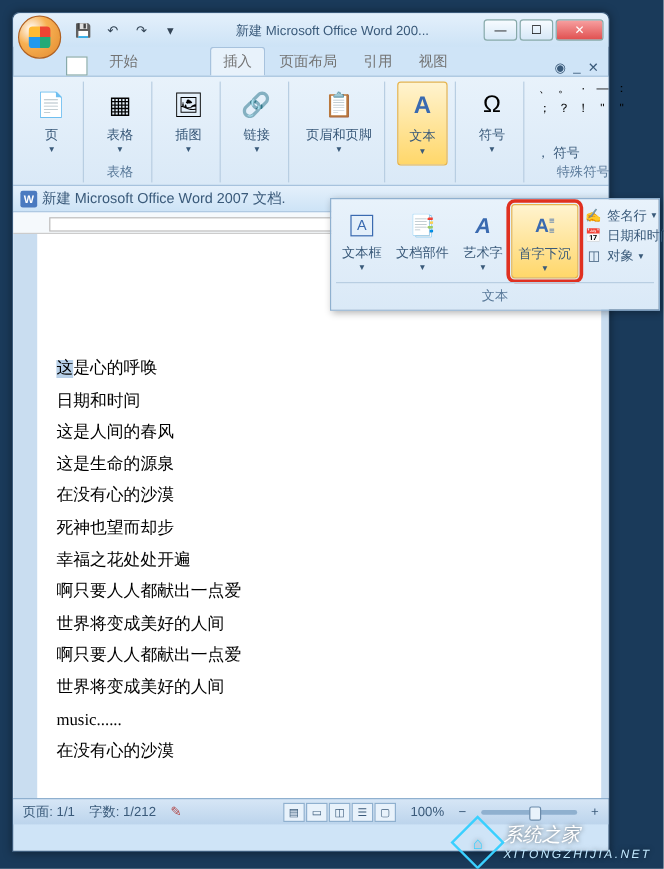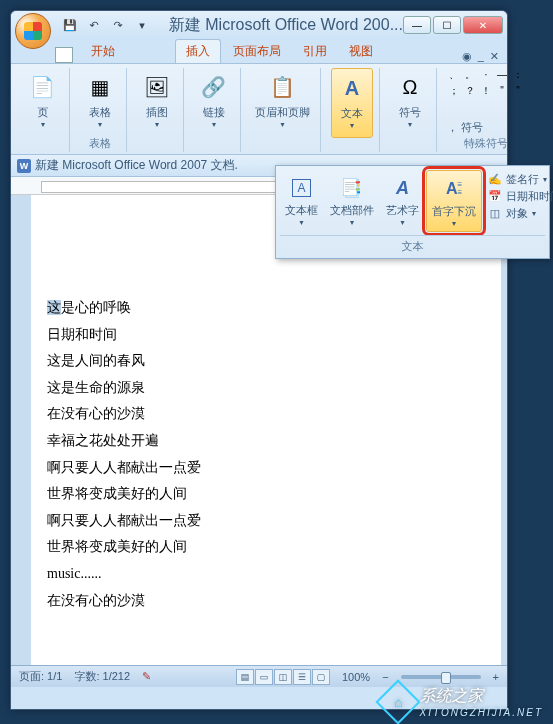--- a/index.html
+++ b/index.html
@@ -6,28 +6,28 @@
 body { background: #1a3a5a; width: 553px; height: 724px; position: relative; overflow: hidden; }
 
 .window { position: absolute; top: 10px; left: 10px; width: 498px; height: 700px; background: #cfe4f7; border: 1px solid #3b5a7a; border-radius: 6px 6px 0 0; box-shadow: 0 0 8px rgba(0,0,0,.4); }
 
 .titlebar { height: 28px; background: linear-gradient(#e4f0fb,#cde3f6); display: flex; align-items: center; padding: 0 4px; border-radius: 6px 6px 0 0; }
 .office-btn { width: 36px; height: 36px; border-radius: 50%; background: radial-gradient(circle at 30% 30%,#fff,#f7b052 40%,#e2892e); border: 1px solid #b06020; position: relative; top: 6px; z-index: 5; display: flex; align-items: center; justify-content: center; }
 .office-btn::after { content: ""; width: 18px; height: 18px; background:
   conic-gradient(#e43 0 90deg,#2a7 90deg 180deg,#29e 180deg 270deg,#fb3 270deg 360deg); border-radius: 3px; }
 .qat { display: flex; gap: 6px; margin-left: 10px; }
 .qat-btn { width: 18px; height: 18px; display: flex; align-items: center; justify-content: center; font-size: 11px; color: #345; cursor: pointer; }
-.title-text { flex: 1; text-align: right; font-size: 16px; color: #3a5a7a; }
+.title-text { flex: 1; text-align: center; font-size: 11px; color: #3a5a7a; }
 .win-controls { display: flex; gap: 2px; }
 .win-btn { width: 28px; height: 18px; border: 1px solid #8aa; border-radius: 3px; background: linear-gradient(#f7fbff,#d6e8f7); display: flex; align-items: center; justify-content: center; font-size: 10px; cursor: pointer; }
 .win-btn.close { background: linear-gradient(#f7a0a0,#e05050); color: #fff; width: 40px; }
 
 .ribbon-tabs { height: 24px; display: flex; align-items: flex-end; padding-left: 44px; gap: 2px; }
 .new-doc-icon { width: 18px; height: 16px; background: #fff; border: 1px solid #8aa; margin-right: 6px; position: relative; }
-.tab { padding: 3px 10px; font-size: 12px; color: #c2410c; cursor: pointer; border-radius: 3px 3px 0 0; }
+.tab { padding: 3px 10px; font-size: 12px; color: #737373; cursor: pointer; border-radius: 3px 3px 0 0; }
 .tab.active { background: #e8f2fb; border: 1px solid #a7c2dd; border-bottom: none; margin-left: 48px; }
 .ribbon-right { margin-left: auto; display: flex; gap: 6px; padding-right: 8px; font-size: 11px; color: #3a5a7a; }
 
 .ribbon-body { background: linear-gradient(#e8f2fb,#dae9f7); border-top: 1px solid #a7c2dd; border-bottom: 1px solid #a7c2dd; padding: 4px 6px 2px; display: flex; gap: 4px; height: 92px; }
 .group { border-right: 1px solid #b8cee2; padding: 0 6px; display: flex; flex-direction: column; align-items: center; }
 .group-btns { display: flex; gap: 4px; flex: 1; }
 .rbtn { display: flex; flex-direction: column; align-items: center; justify-content: flex-start; padding: 3px 4px; border-radius: 3px; cursor: pointer; min-width: 40px; }
 .rbtn.sel { background: linear-gradient(#fff3cf,#ffd76a); border: 1px solid #e8b44a; }
 .rbtn-icon { width: 32px; height: 32px; display: flex; align-items: center; justify-content: center; font-size: 20px; }
 .rbtn-label { font-size: 11px; color: #3a5a7a; margin-top: 2px; white-space: nowrap; }
@@ -208,20 +208,21 @@
 
   <div class="ruler"></div>
 
   <div class="doc-area">
     <div class="doc-content" id="doc-content">
         <p>这是心的呼唤</p>
         <p>日期和时间</p>
         <p>这是人间的春风</p>
         <p>这是生命的源泉</p>
         <p>在没有心的沙漠</p>
+        <p>死神也望而却步</p>
         <p>幸福之花处处开遍</p>
         <p>啊只要人人都献出一点爱</p>
         <p>世界将变成美好的人间</p>
         <p>啊只要人人都献出一点爱</p>
         <p>世界将变成美好的人间</p>
         <p>music......</p>
         <p>在没有心的沙漠</p>
       </div>
   </div>
 

